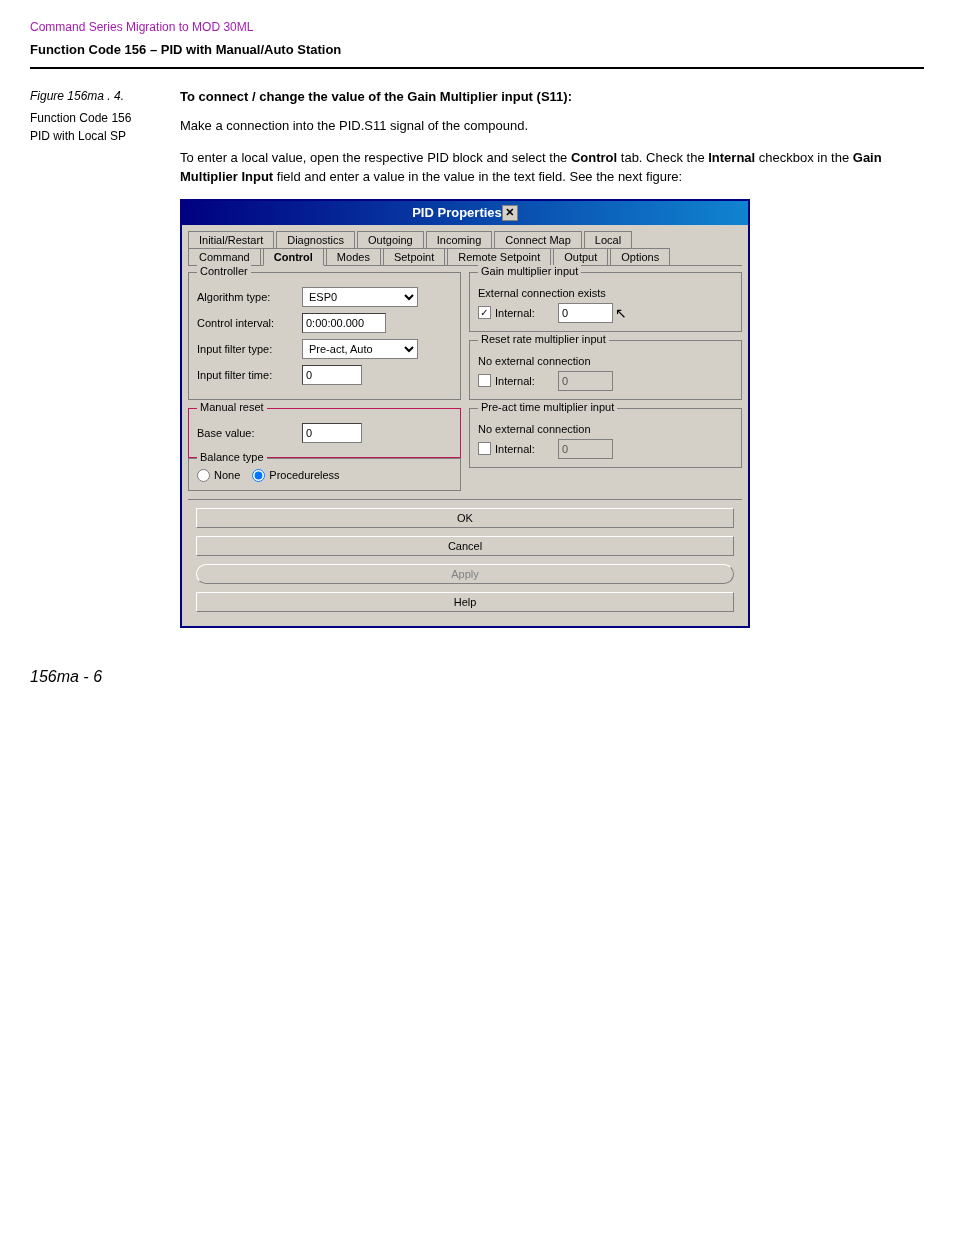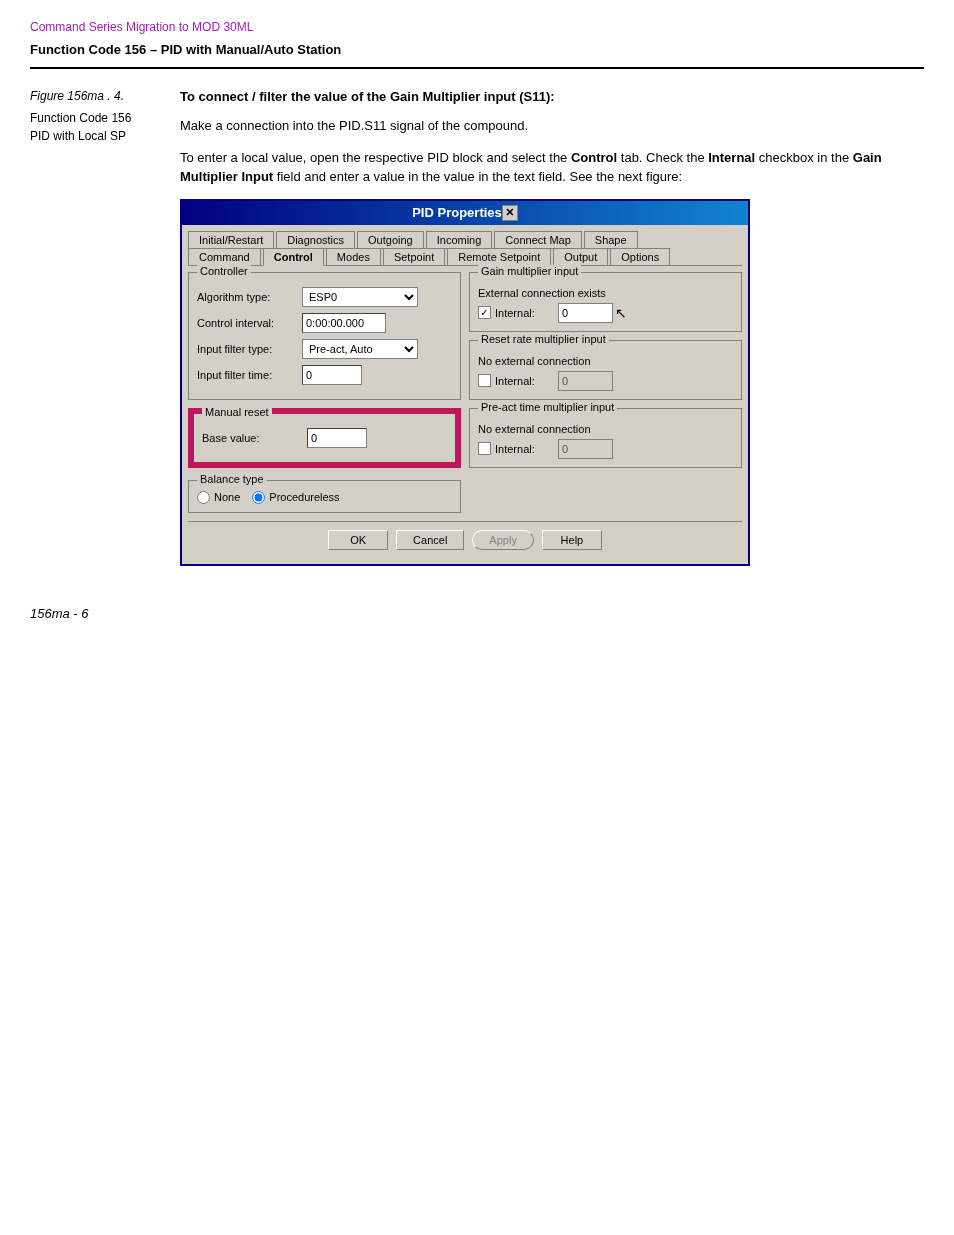--- a/index.html
+++ b/index.html
@@ -226,22 +226,22 @@
     .internal-input-disabled {
       background: #d4d0c8;
       border: 1px solid #808080;
       padding: 1px 3px;
       font-size: 11px;
       height: 20px;
       width: 55px;
     }
     
     .manual-reset-group {
-      border: 6px solid #be185d;
-      margin-bottom: 12px;
+      border: 1px solid #be185d;
+      margin-bottom: 0;
       padding: 6px 8px 8px 8px;
       position: relative;
     }
     .balance-group {
       border: 1px solid #808080;
       padding: 6px 8px 8px 8px;
       position: relative;
     }
     
     .radio-row {
@@ -257,39 +257,40 @@
       gap: 4px;
     }
     
     .dialog-footer {
       border-top: 1px solid #808080;
       padding: 8px;
       display: flex;
       justify-content: center;
       gap: 8px;
       background: #d4d0c8;
+      flex-direction: column;
     }
     .btn {
       background: #d4d0c8;
       border: 1px solid;
       border-color: #fff #808080 #808080 #fff;
       padding: 3px 16px;
       font-size: 11px;
       cursor: pointer;
       min-width: 60px;
     }
     .btn-disabled {
       color: #808080;
       cursor: default;
       border-radius: 10px;
     }
     .page-footer {
       margin-top: 40px;
       font-style: italic;
-      font-size: 13px;
+      font-size: 16px;
     }
     
     .cursor-indicator {
       display: inline-block;
       font-size: 14px;
       margin-left: 2px;
     }
     .checkbox-checked {
       width: 13px;
       height: 13px;
@@ -321,42 +322,42 @@
 
   <div class="content-area">
 
     <div class="sidebar">
       <div class="figure-label">Figure 156ma . 4.</div>
       <div class="sidebar-text">Function Code 156</div>
       <div class="sidebar-text">PID with Local SP</div>
     </div>
 
     <div class="main-content">
-      <div class="instruction-title">To connect / filter the value of the Gain Multiplier input (S11):</div>
+      <div class="instruction-title">To connect / change the value of the Gain Multiplier input (S11):</div>
       <div class="instruction-para">Make a connection into the PID.S11 signal of the compound.</div>
       <div class="instruction-para">
         To enter a local value, open the respective PID block and select the <strong>Control</strong> tab. Check the <strong>Internal</strong> checkbox in the <strong>Gain Multiplier Input</strong> field and enter a value in the value in the text field. See the next figure:
       </div>
 
       <div class="dialog-window">
 
         <div class="dialog-titlebar">
           <span>PID Properties</span>
           <div class="dialog-close-btn">✕</div>
         </div>
 
         <div class="dialog-body">
           <div class="tab-bar">
             <div class="tab-row">
               <div class="tab">Initial/Restart</div>
               <div class="tab">Diagnostics</div>
               <div class="tab">Outgoing</div>
               <div class="tab">Incoming</div>
               <div class="tab">Connect Map</div>
-              <div class="tab">Shape</div>
+              <div class="tab">Local</div>
             </div>
             <div class="tab-row">
               <div class="tab">Command</div>
               <div class="tab active">Control</div>
               <div class="tab">Modes</div>
               <div class="tab">Setpoint</div>
               <div class="tab">Remote Setpoint</div>
               <div class="tab">Output</div>
               <div class="tab">Options</div>
             </div>

